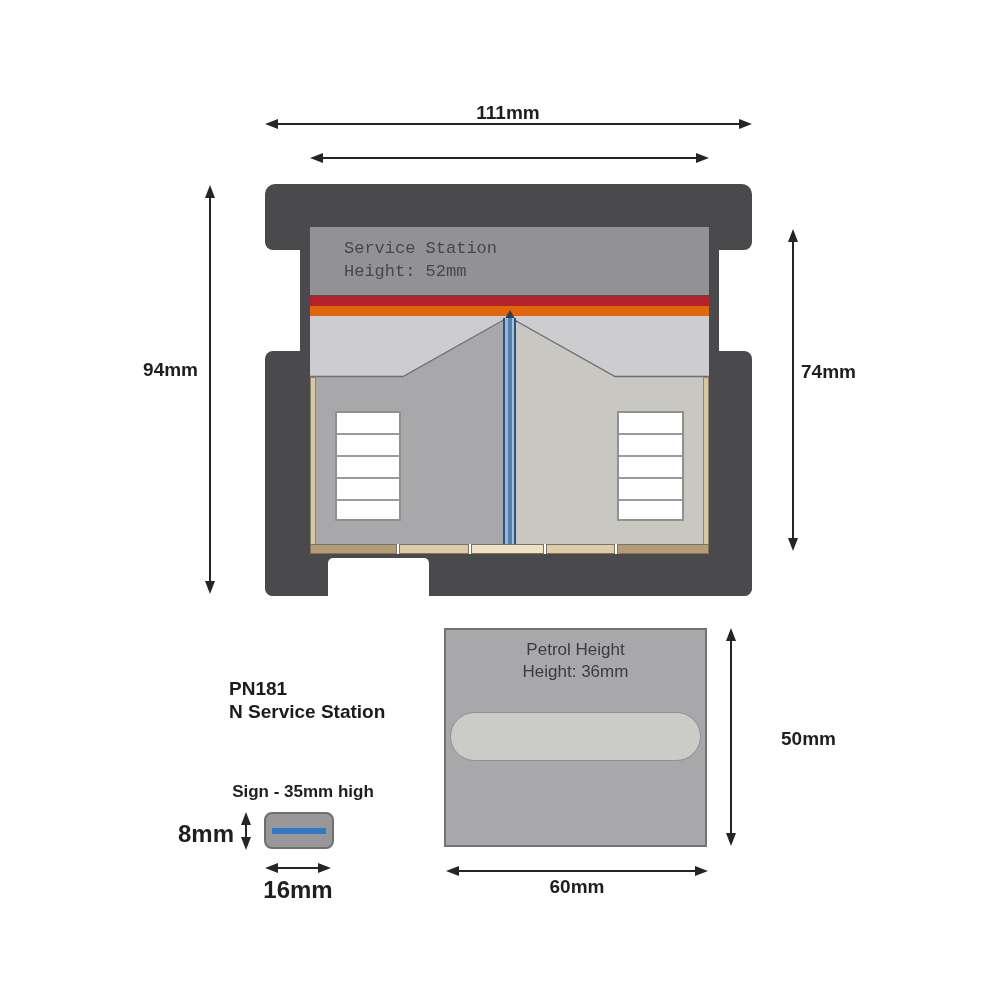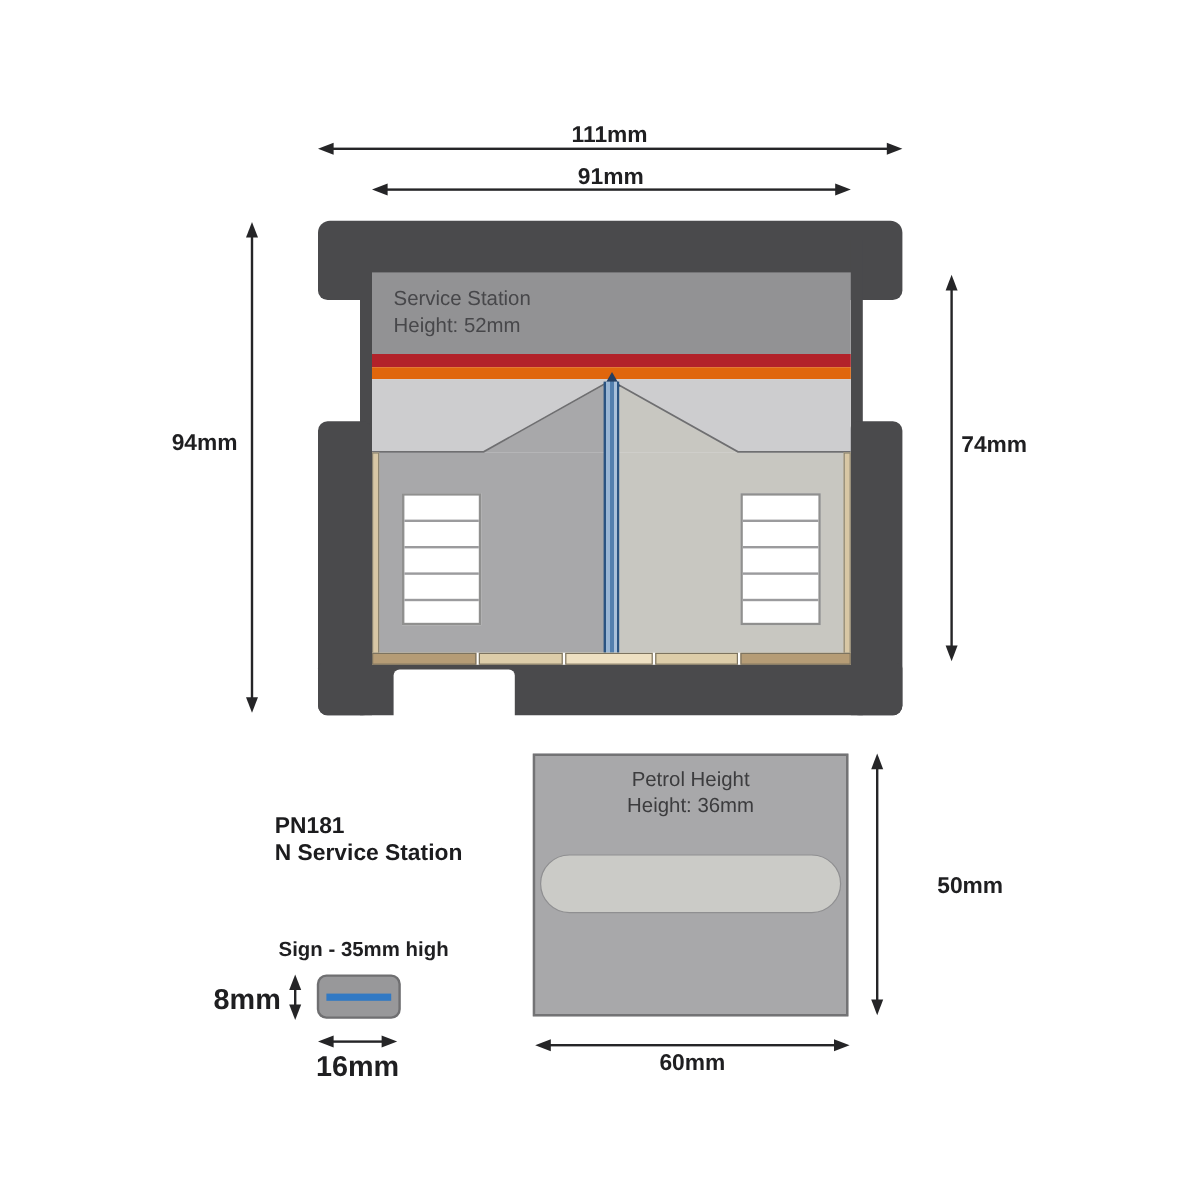--- a/index.html
+++ b/index.html
@@ -37,21 +37,20 @@
 
 <div id="stage">
 
   <div class="abs dim-label center" style="left:408px;top:102px;width:200px;">111mm</div>
   <div class="abs dimh" style="left:265px;top:118px;width:487px;">
     <span class="ah ah-l"></span>
     <span class="ln"></span>
     <span class="ah ah-r"></span>
   </div>
 
-  <div class="abs dim-label center" style="left:409px;top:137px;width:200px;">91mm</div>
   <div class="abs dimh" style="left:310px;top:152px;width:399px;">
     <span class="ah ah-l"></span>
     <span class="ln"></span>
     <span class="ah ah-r"></span>
   </div>
 
   <div class="abs dim-label right" style="left:98px;top:359px;width:100px;">94mm</div>
   <div class="abs dimv" style="left:204px;top:185px;height:409px;">
     <span class="ah ah-u"></span>
     <span class="lnv"></span>
@@ -67,21 +66,21 @@
 
   <div class="abs dk" style="left:265px;top:184px;width:487px;height:66px;border-radius:10px 10px 8px 8px;"></div>
   <div class="abs dk" style="left:300px;top:200px;width:10px;height:396px;"></div>
   <div class="abs dk" style="left:709px;top:200px;width:10px;height:396px;"></div>
   <div class="abs dk" style="left:265px;top:351px;width:45px;height:245px;border-radius:8px;"></div>
   <div class="abs dk" style="left:708px;top:351px;width:44px;height:245px;border-radius:8px;"></div>
   <div class="abs dk" style="left:265px;top:553px;width:487px;height:43px;border-radius:4px 4px 8px 8px;"></div>
   <div class="abs" style="left:328px;top:558px;width:101px;height:46px;background:#ffffff;border-radius:5px;"></div>
 
   <div class="abs" style="left:310px;top:227px;width:399px;height:68px;background:#929294;"></div>
-  <div class="abs hdr-text" style="left:328px;top:237px;"><span>Service Station</span><br><span>Height: 52mm</span></div>
+  <div class="abs hdr-text" style="left:344px;top:237px;font-family:Liberation Mono, monospace;"><span>Service Station</span><br><span>Height: 52mm</span></div>
 
   <div class="abs" style="left:310px;top:295px;width:399px;height:11px;background:#b2222a;"></div>
   <div class="abs" style="left:310px;top:306px;width:399px;height:10px;background:#e0660d;"></div>
 
   <div class="abs" style="left:310px;top:316px;width:399px;height:61px;background:#cdcdcf;"></div>
   <div class="abs" style="left:310px;top:377px;width:199px;height:167px;background:#a8a8aa;"></div>
   <div class="abs" style="left:509px;top:377px;width:200px;height:167px;background:#c8c7c1;"></div>
 
   <svg class="abs" style="left:310px;top:316px;" width="399" height="62">
     <polygon points="93,61 199,2 199,61" fill="#a8a8aa"></polygon>

